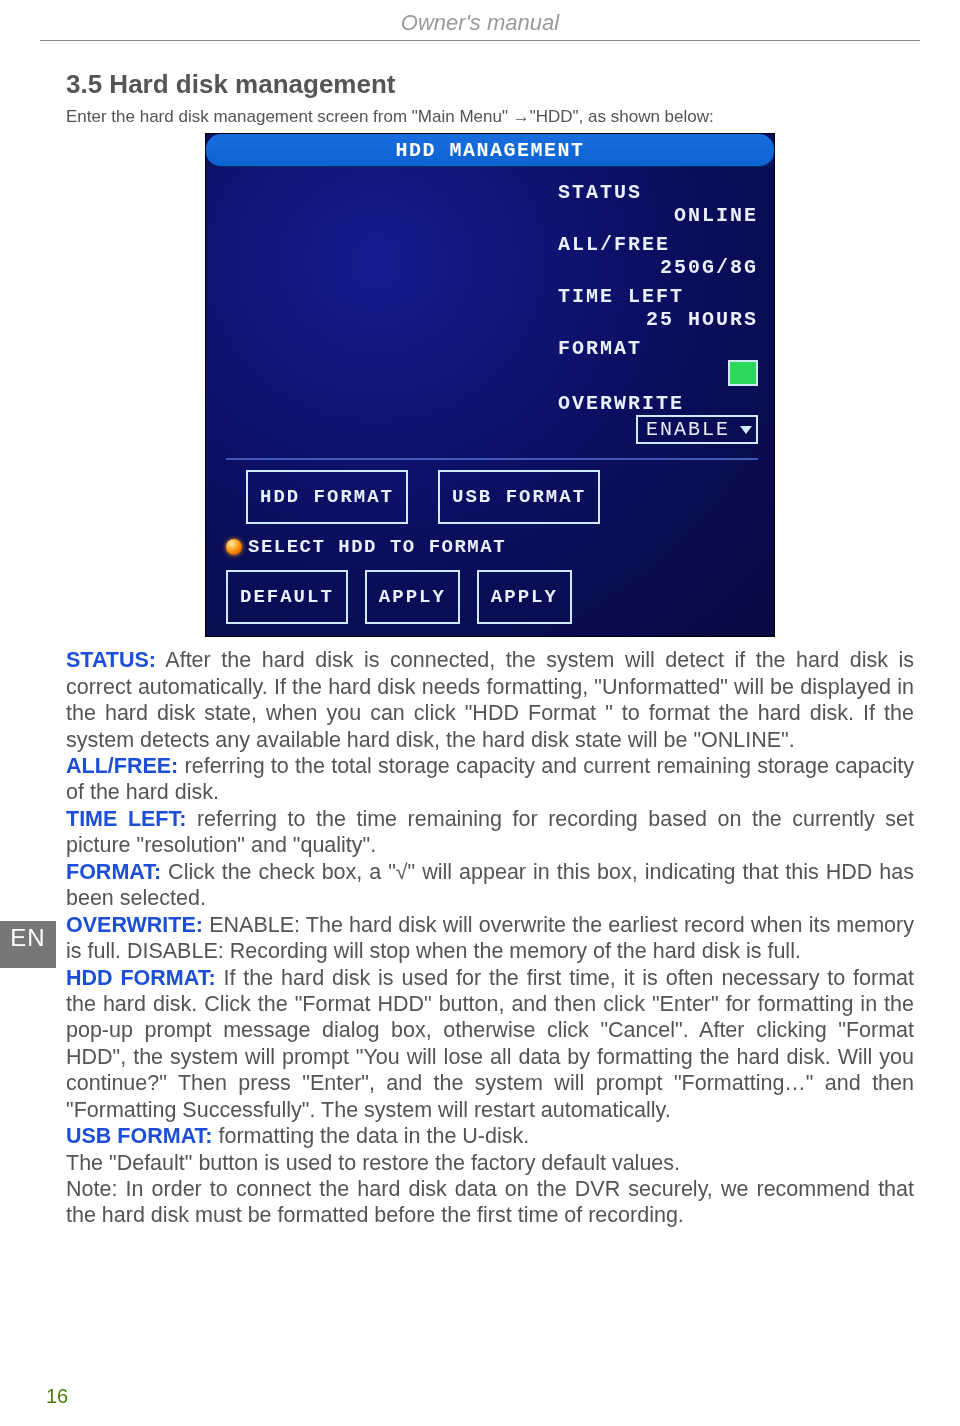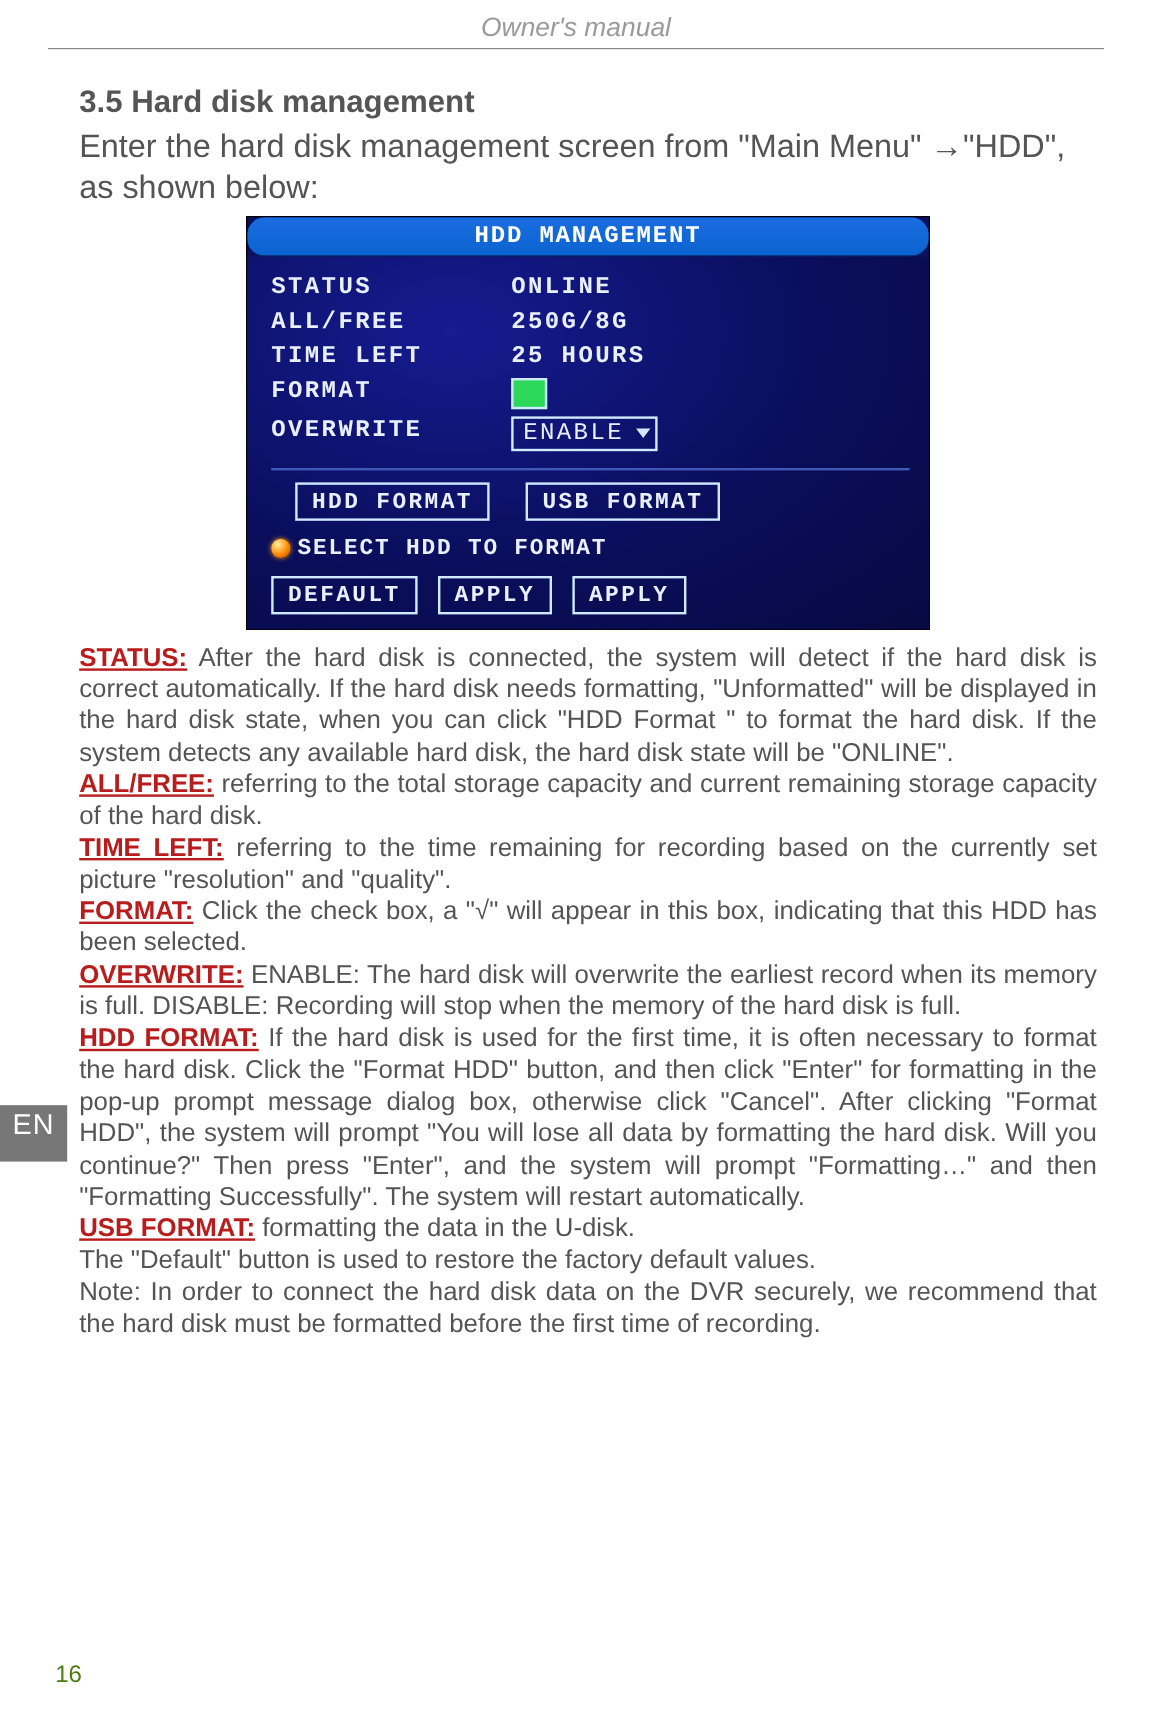--- a/index.html
+++ b/index.html
@@ -23,21 +23,21 @@
   .content {
     padding: 28px 46px 0 66px;
   }
   .section-title {
     font-size: 26px;
     font-weight: bold;
     color: #555;
     margin-bottom: 6px;
   }
   .intro {
-    font-size: 27px;
+    font-size: 17px;
     line-height: 1.25;
     color: #545454;
     margin-bottom: 6px;
   }
   .screenshot {
     display: block;
     width: 570px;
     margin: 4px auto 10px auto;
     background: #0b1060;
     border: 1px solid #000;
@@ -59,21 +59,22 @@
   .ss-body {
     padding: 8px 16px 12px 20px;
     font-size: 20px;
     letter-spacing: 2px;
     color: #e8efff;
     background: radial-gradient(ellipse at 30% 20%, #151b90 0%, #0a0e5c 55%, #070a42 100%);
   }
   .ss-row {
     margin: 6px 0;
     display: flex;
-    align-items: flex-start;
+    align-items: flex-end;
+    flex-direction: column;
   }
   .ss-label { width: 200px; font-weight: bold; }
   .ss-val { font-weight: bold; color:#e8efff; }
   .ss-check {
     display: inline-block;
     width: 30px; height: 26px;
     background: #2bd85a;
     border: 2px solid #cfe9ff;
     vertical-align: middle;
   }
@@ -97,21 +98,21 @@
     border-top: 2px solid #4158b8;
     margin: 14px 0 8px 0;
   }
   .ss-buttons-row {
     display: flex;
     gap: 30px;
     padding: 2px 0 2px 20px;
   }
   .ss-btn {
     border: 2px solid #cfe9ff;
-    padding: 3px 12px;
+    padding: 14px 12px;
     font-weight: bold;
     letter-spacing: 2px;
     font-size: 19px;
   }
   .ss-warning {
     display: flex;
     align-items: center;
     gap: 6px;
     margin: 10px 0 8px 0;
     letter-spacing: 1.5px;
@@ -129,21 +130,21 @@
     justify-content: flex-start;
     gap: 17px;
     margin-top: 12px;
   }
   .body-text {
     font-size: 21.5px;
     line-height: 1.23;
     color: #545454;
     text-align: justify;
   }
-  .body-text b { font-weight: bold; color: #b91c1c; text-decoration: underline; }
+  .body-text b { font-weight: bold; color: #1d4ed8; }
   .lang-tab {
     position: absolute;
     left: 0;
     top: 921px;
     width: 56px;
     height: 47px;
     background: #777;
     color: #fff;
     font-size: 24px;
     text-align: center;

